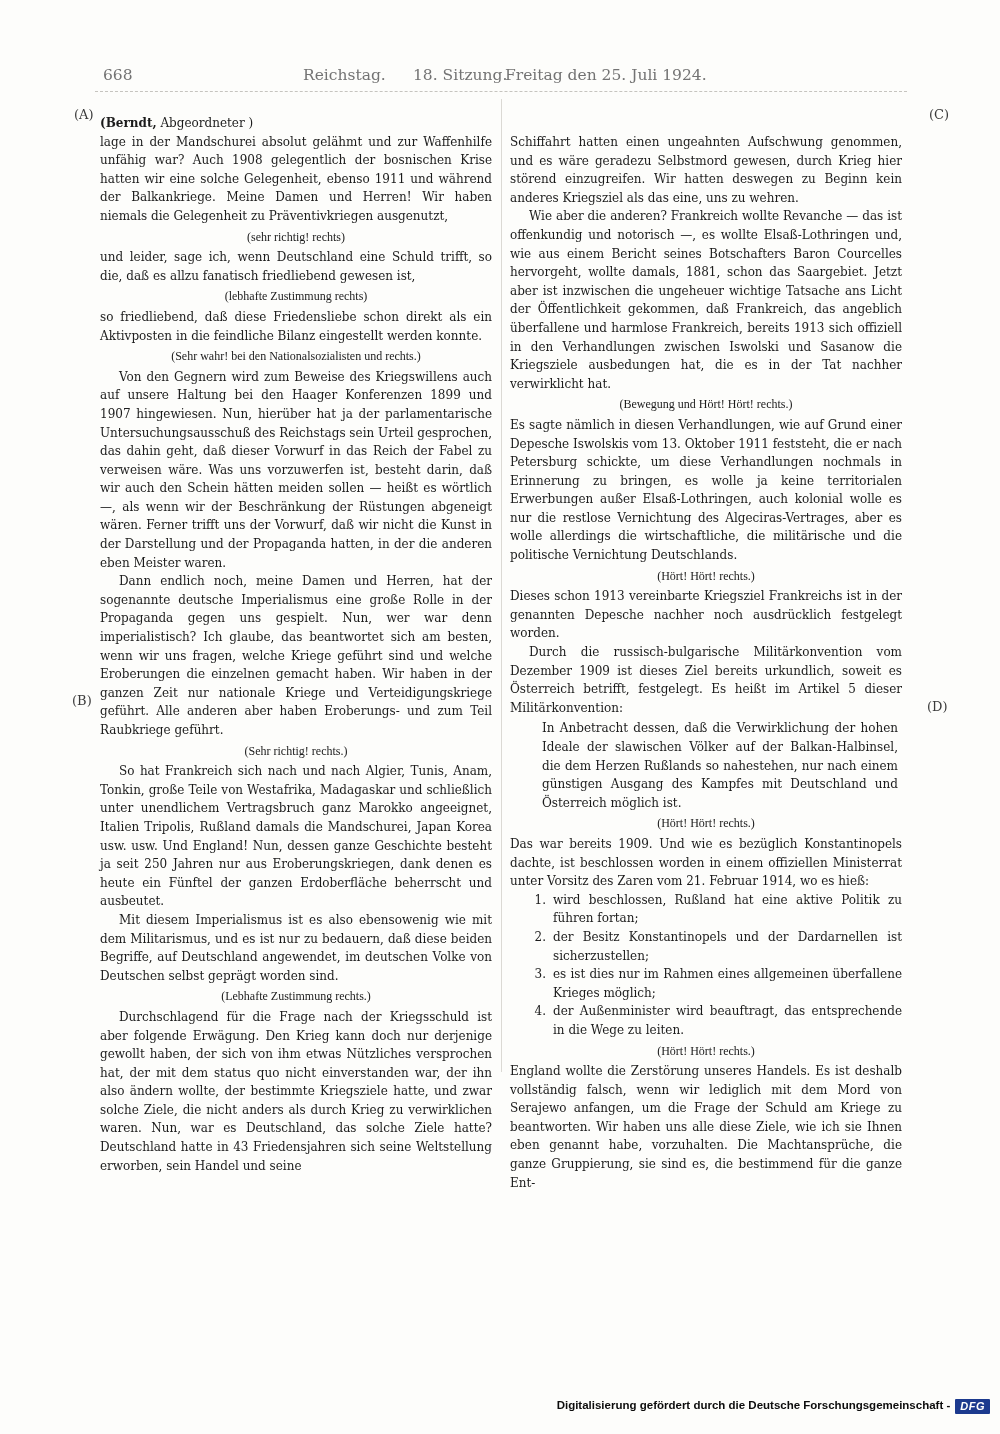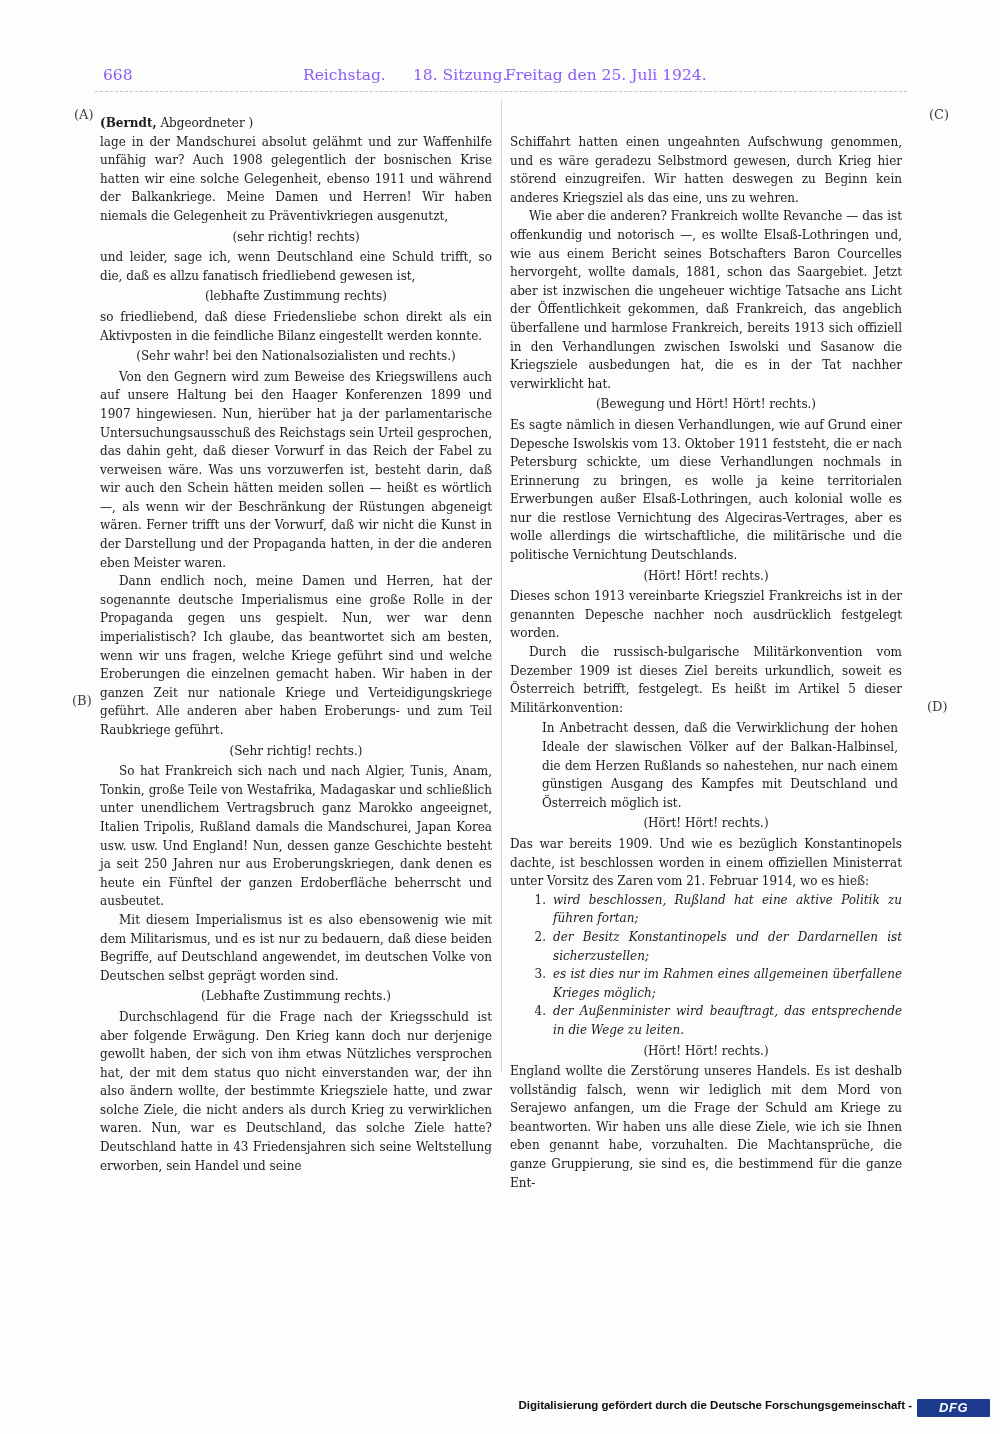--- a/index.html
+++ b/index.html
@@ -2,53 +2,53 @@
 <html><head>
 <meta charset="utf-8">
 <style>
   html, body { margin:0; padding:0; background:#e8e6e2; }
   .page {
     position:relative; width:1000px; height:1434px; margin:0 auto;
     background:#fdfdfb; overflow:hidden;
     font-family:"DejaVu Serif", serif; color:#1b1b1b;
   }
   
-  .hdr { position:absolute; top:66px; font-size:15.5px; color:#8b5cf6; white-space:nowrap; }
+  .hdr { position:absolute; top:66px; font-size:15.5px; color:#737373; white-space:nowrap; }
   .hdr-num   { left:103px; }
   .hdr-title { left:303px;text-align:right; }
   .hdr-sess  { left:413px; }
   .hdr-date  { left:505px; }
   .hdr-rule  { position:absolute; top:91px; left:95px; width:812px; height:0;
                border-top:1px dashed #c6c4bf; }
   
   .columns { position:absolute; top:95px; left:100px; width:802px; display:flex; }
   .col { width:392px; font-size:12px; line-height:18.6px; text-align:justify;
          text-justify:inter-word; hyphens:manual;margin-top:19px; }
   .col-divider { width:1px; background:#dbd9d4; margin:4px 8px 120px 9px; }
   .col-right { padding-top:19px; }
   .speaker { margin:0; white-space:nowrap; }
   .speaker .b { font-weight:bold; }
   p { margin:0; }
   p.para.indent { text-indent:19px; }
-  p.interjection { text-align:center; text-indent:0; margin:2px 0; }
+  p.interjection { text-align:center; text-indent:0; margin:2px 0;font-family:Liberation Serif, serif; }
   p.quote { margin:2px 0 2px 32px; padding-right:4px; }
   .list-item { display:flex; margin-left:16px; }
   .list-item .num { flex:none; width:20px; text-align:right; padding-right:7px; }
-  .list-item .li-text { flex:1; text-align:justify;font-style:italic; }
+  .list-item .li-text { flex:1; text-align:justify; }
   
   .mark { position:absolute; font-size:13px; color:#3a3a3a; }
   .mark-a { left:74px;  top:107px; }
   .mark-b { left:72px;  top:693px; }
   .mark-c { left:929px; top:107px; }
   .mark-d { left:927px; top:699px; }
   
   .footer { position:absolute; top:1399px; right:10px; display:flex; 
             gap:5px; font-family:"Liberation Sans", sans-serif; font-size:11.5px;
             font-weight:bold; color:#0c0c0c; }
-  .dfg-badge { display:inline-block; padding:1px 22px 2px; font-size:13px; font-style:italic;
+  .dfg-badge { display:inline-block; padding:1px 5px 2px; font-size:11px; font-style:italic;
                font-weight:bold; letter-spacing:0.5px; border-radius:1px; }
 </style>
 </head>
 <body>
 
 <div class="page">
 
   <span class="hdr hdr-num">668</span>
   <span class="hdr hdr-title">Reichstag.</span>
   <span class="hdr hdr-sess">18. Sitzung.</span>

